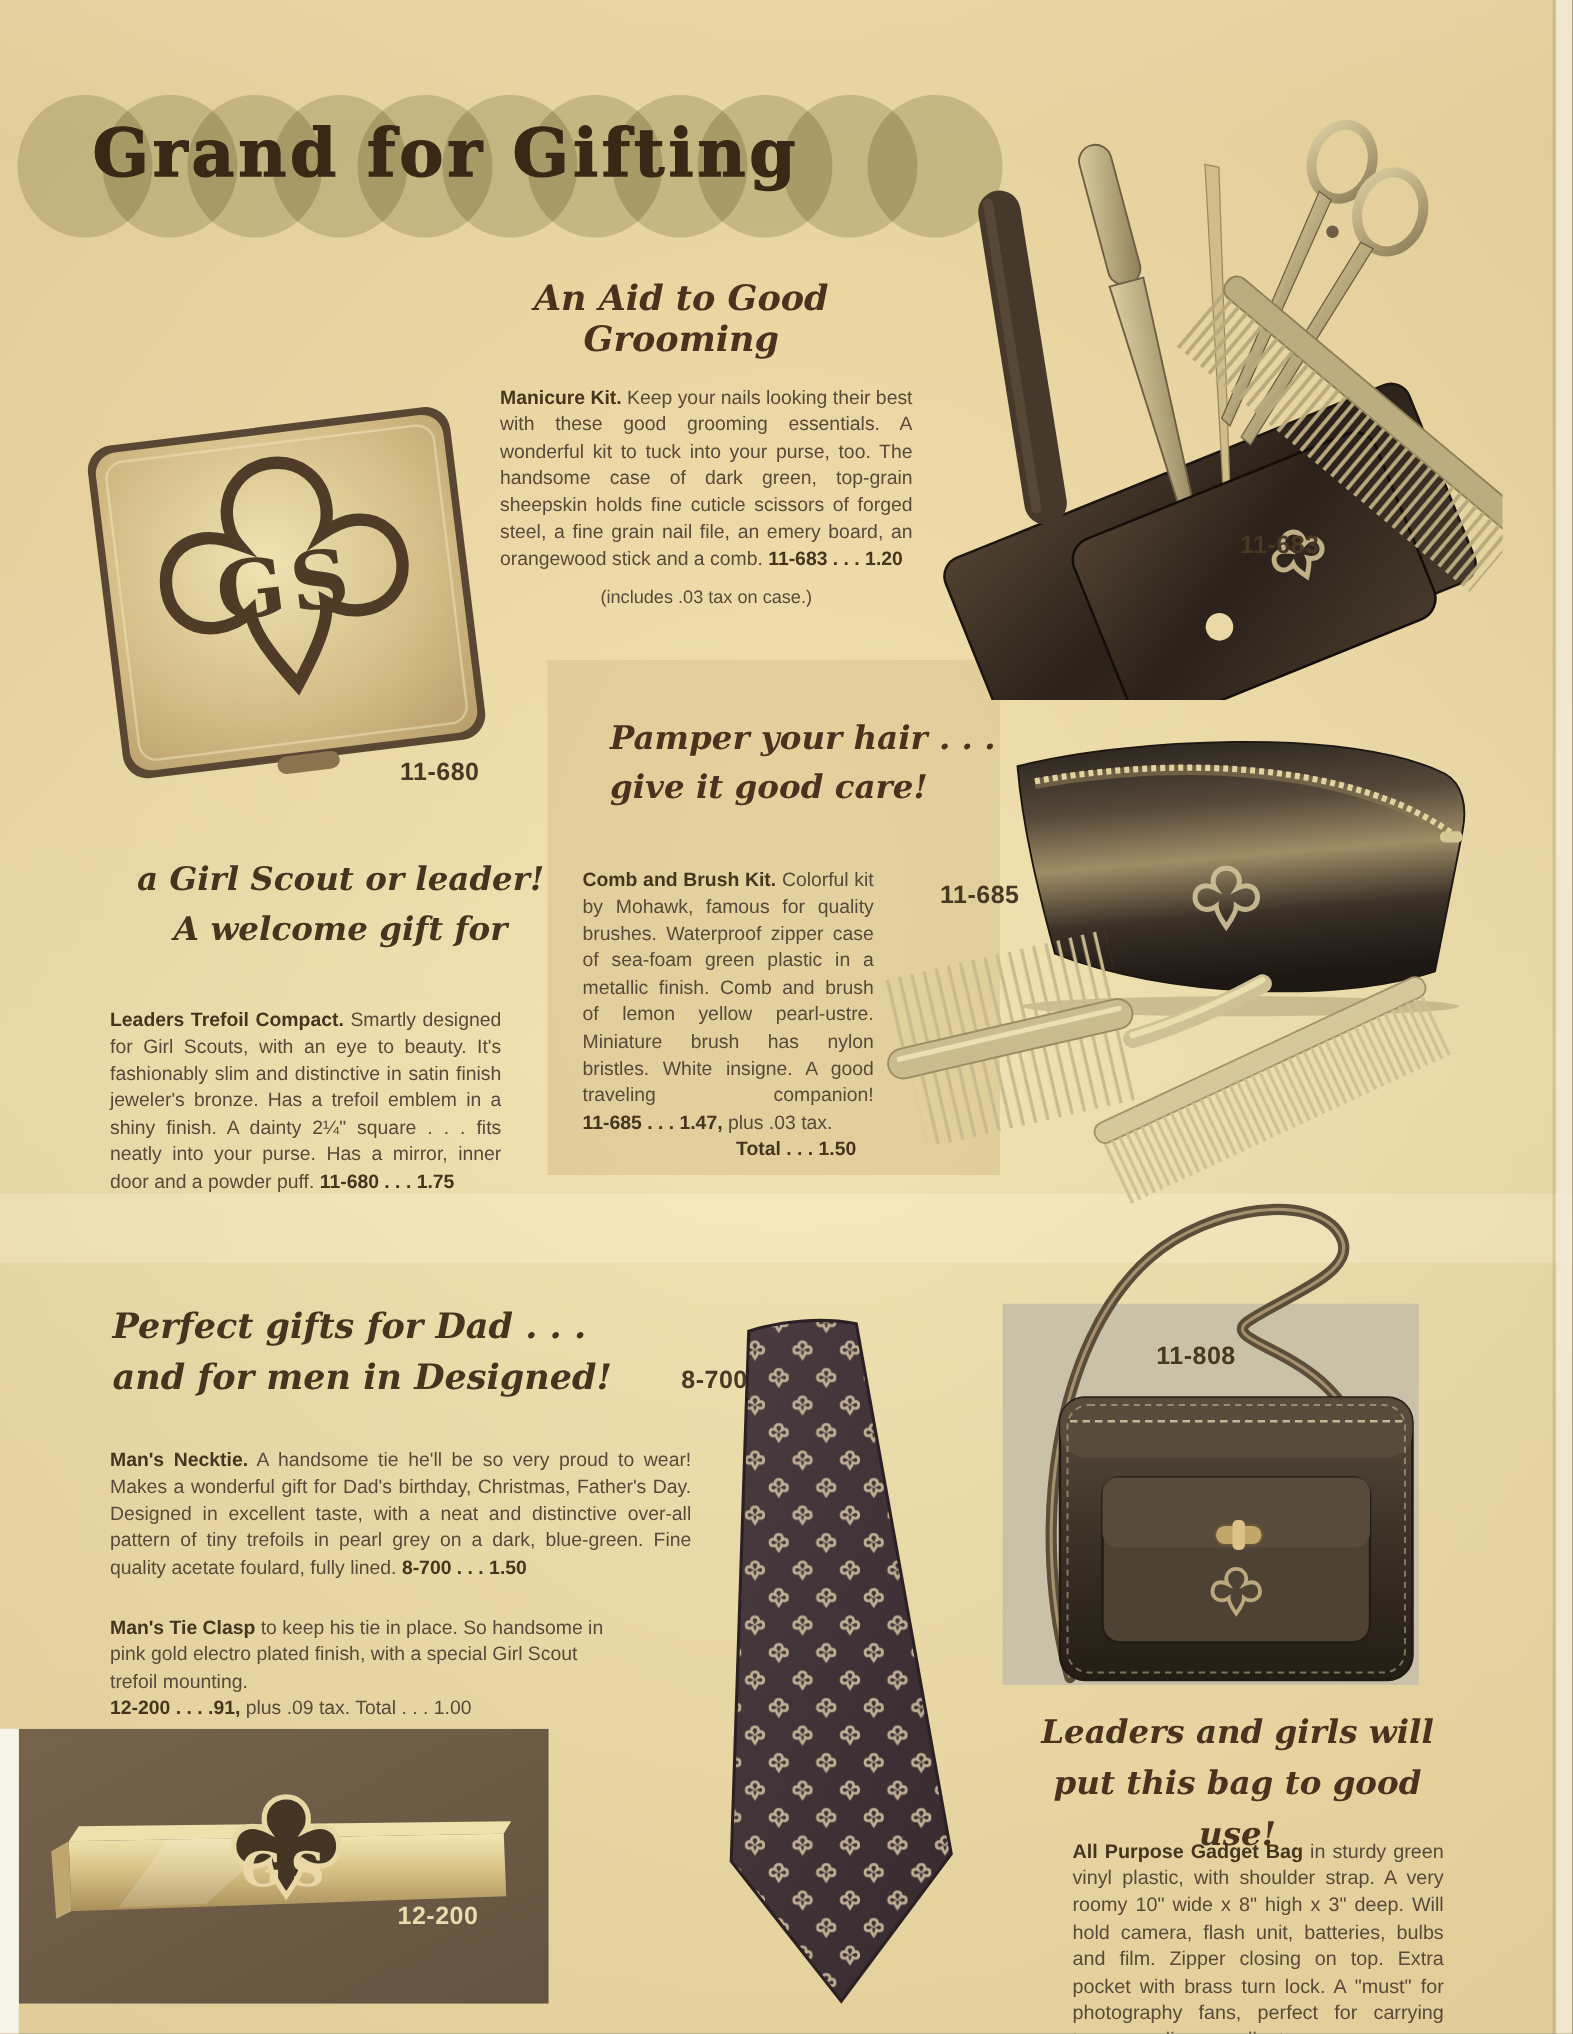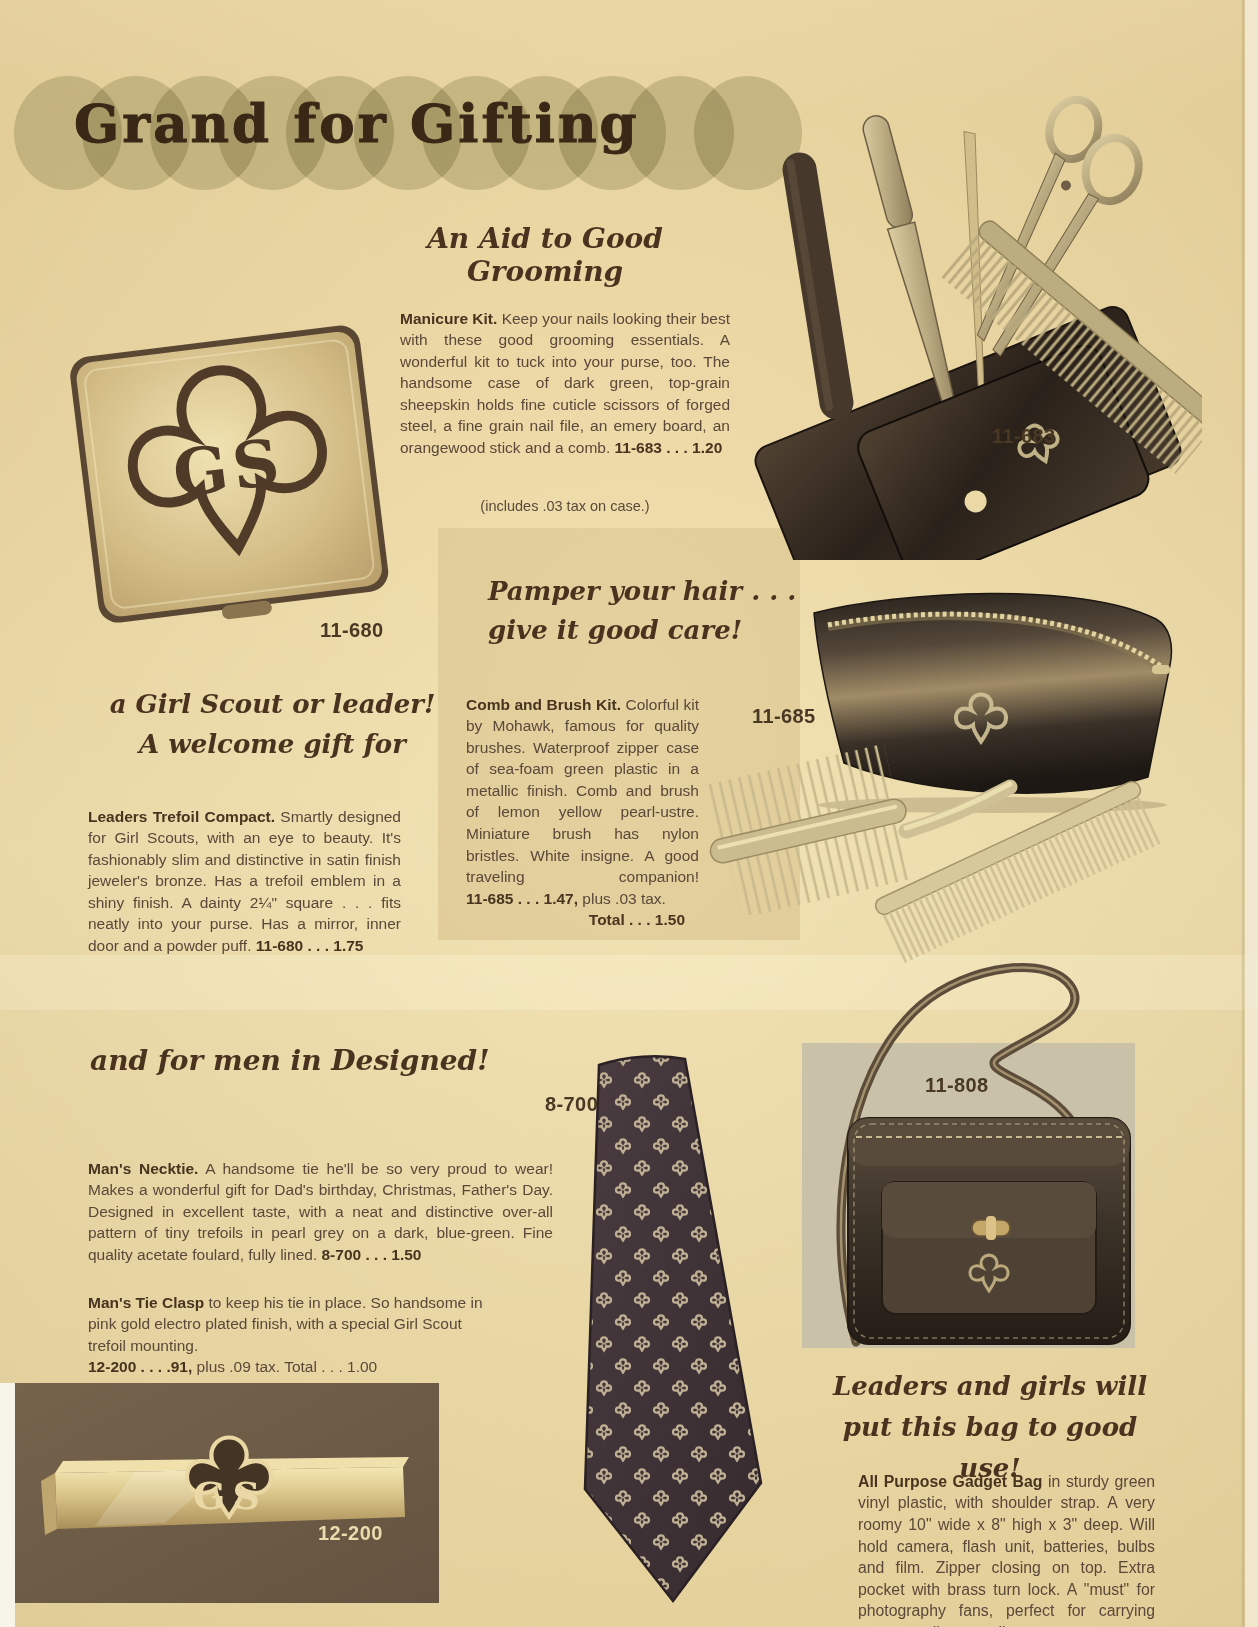--- a/index.html
+++ b/index.html
@@ -21,21 +21,21 @@
   .h-it{position:absolute;z-index:3;font-family:"DejaVu Serif",serif;font-style:italic;
     font-weight:bold;color:#49331f;}
   .h-it span{display:block;}
   .center{text-align:center;}
   
   .para{position:absolute;z-index:3;font-size:15.5px;line-height:21.6px;color:#5a483a;text-align:justify;}
   .para.rag{text-align:left;}
   .lead{font-weight:bold;color:#47341f;}
   .price{font-weight:bold;color:#47341f;white-space:nowrap;}
   .totline{display:block;text-align:right;padding-right:14px;font-weight:bold;color:#47341f;}
-  .taxnote{position:absolute;z-index:3;font-size:14.5px;color:#5a483a;text-align:center;margin-top:28px;}
+  .taxnote{position:absolute;z-index:3;font-size:14.5px;color:#5a483a;text-align:center;}
   .plabel{position:absolute;z-index:4;font-weight:bold;font-size:20px;letter-spacing:.4px;color:#493823;}
   .plabel.onphoto{color:#e9dcae;}
   
   .panel{position:absolute;z-index:0;}
   .panel.tan{background:#e0cc97;}
   .photo{position:absolute;z-index:2;}
   
   .edge-r{position:absolute;right:0;top:0;width:13px;height:100%;background:#f2ebd6;opacity:.85;z-index:6;}
   .fold-r{position:absolute;right:13px;top:0;width:4px;height:100%;z-index:6;
     background:linear-gradient(90deg,rgba(110,92,60,0) 0%,rgba(110,92,60,.22) 60%,rgba(110,92,60,0) 100%);}
@@ -170,21 +170,21 @@
   <svg class="photo" style="left:45px;top:312px;" width="372" height="322" viewBox="0 0 372 322">
     <g transform="rotate(-7 185 160)">
       <rect x="38" y="28" width="292" height="268" rx="20" fill="#5a4733"></rect>
       <rect x="44" y="34" width="280" height="256" rx="17" fill="url(#compactG)"></rect>
       <rect x="52" y="42" width="264" height="240" rx="14" fill="none" stroke="#f2e6bc" stroke-width="2" opacity=".5"></rect>
       <rect x="160" y="292" width="50" height="14" rx="7" fill="#8a744f"></rect>
       <use href="#trefoil" transform="translate(89,52) scale(1.9)" fill="none" stroke="#503b28" stroke-width="5.2"></use>
       <text x="184" y="178" text-anchor="middle" font-size="64" letter-spacing="5" fill="#4e3a26">GS</text>
     </g>
   </svg>
-  <div class="plabel" style="left:320px;top:607px;margin-top:12px;">11-680</div>
+  <div class="plabel" style="left:320px;top:607px;">11-680</div>
 
   <div class="h-it center" style="left:100px;top:684px;width:345px;font-size:26px;line-height:40px;">
     <span>a Girl Scout or leader!</span>
     <span>A welcome gift for</span>
   </div>
   <p class="para" style="left:88px;top:790px;width:313px;">
     <span class="lead">Leaders Trefoil Compact.</span><span> Smartly designed for Girl Scouts, with an eye to beauty. It's fashionably slim and distinctive in satin finish jeweler's bronze. Has a trefoil emblem in a shiny finish. A dainty 2¼" square . . . fits neatly into your purse. Has a mirror, inner door and a powder puff.  </span><span class="price">11-680 . . . 1.75</span>
   </p>
 
   <div class="h-it" style="left:488px;top:572px;font-size:26px;line-height:39px;">
@@ -218,20 +218,21 @@
   </svg>
 
   <svg class="photo" style="left:862px;top:772px;" width="315" height="195" viewBox="0 0 315 195">
     <g transform="rotate(-25 155 100)">
       <rect x="12" y="66" width="290" height="17" rx="8" fill="#d6c89a" stroke="#a3946a" stroke-width="1.5"></rect>
       <rect x="14" y="83" width="286" height="52" fill="url(#teeth2)"></rect>
     </g>
   </svg>
 
   <div class="h-it" style="left:90px;top:1040px;font-size:28px;line-height:41px;">
+    <span>Perfect gifts for Dad . . .</span>
     <span>and for men in Designed!</span>
   </div>
   <div class="plabel" style="left:545px;top:1093px;">8-700</div>
 
   <p class="para" style="left:88px;top:1142px;width:465px;">
     <span class="lead">Man's Necktie.</span><span> A handsome tie he'll be so very proud to wear! Makes a wonderful gift for Dad's birthday, Christmas, Father's Day. Designed in excellent taste, with a neat and distinctive over-all pattern of tiny trefoils in pearl grey on a dark, blue-green. Fine quality acetate foulard, fully lined.  </span><span class="price">8-700 . . . 1.50</span>
   </p>
   <p class="para rag" style="left:88px;top:1276px;width:405px;">
     <span class="lead">Man's Tie Clasp</span><span> to keep his tie in place. So handsome in pink gold electro plated finish, with a special Girl Scout trefoil mounting.</span><br>
     <span class="price">12-200 . . . .91,</span><span> plus .09 tax. Total . . . 1.00</span>

